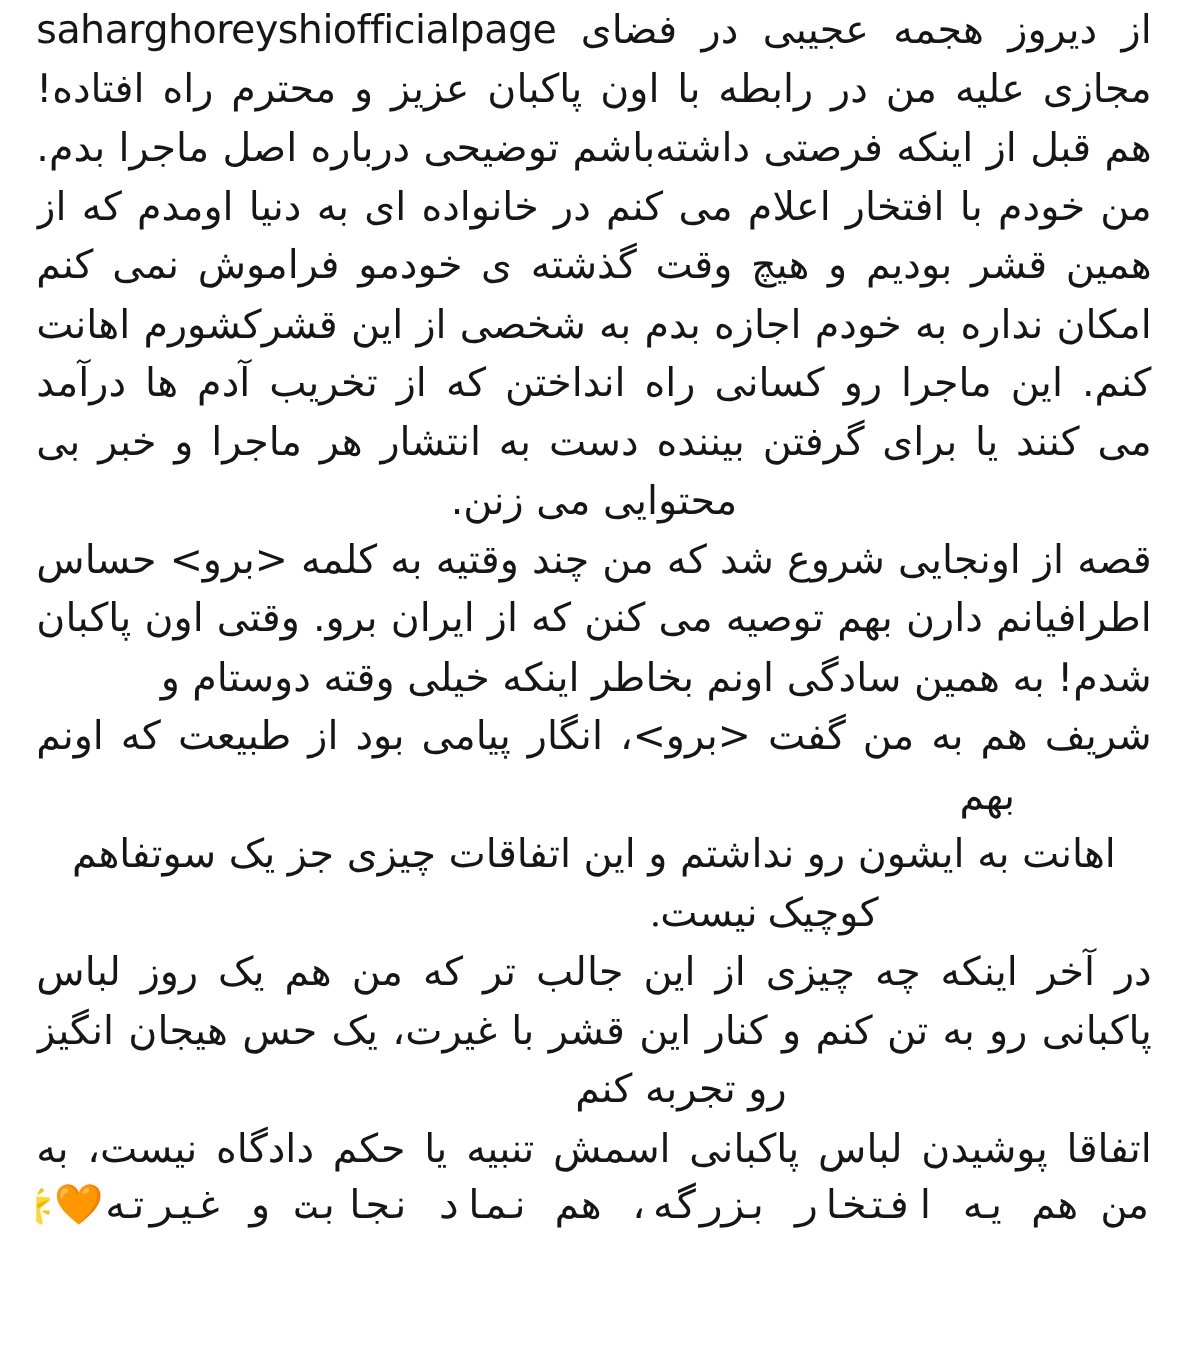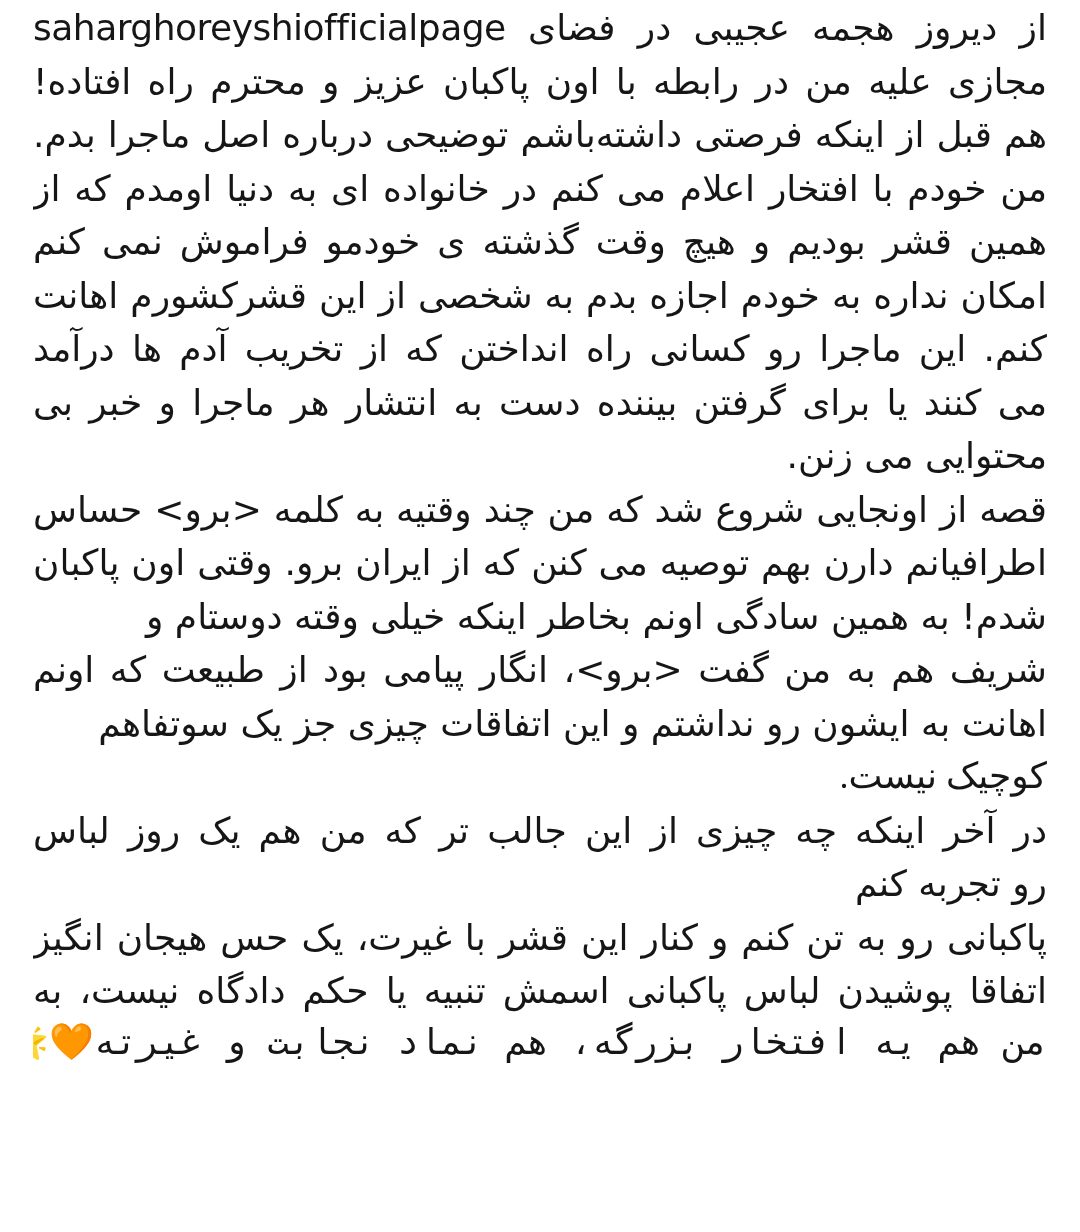--- a/index.html
+++ b/index.html
@@ -28,21 +28,21 @@
     height: 53.5px;
     line-height: 53.5px;
     white-space: nowrap;
     overflow: hidden;
   }
   .line.full {
     white-space: normal;
     text-align: justify;
     text-align-last: justify;
   }
-  .line.left   { text-align: right; }
+  .line.left   { text-align: center; }
   .line.right  { text-align: right; }
   .line.center { text-align: left; font-family: Liberation Mono, monospace; }
   .uname {
     font-weight: normal;
     letter-spacing: -0.5px;
   }
   .emoji { letter-spacing: 2px; }
 </style>
 </head>
 <body>
@@ -55,21 +55,22 @@
       <div class="line full" dir="rtl">من خودم با افتخار اعلام می کنم در خانواده ای به دنیا اومدم که از</div>
       <div class="line full" dir="rtl">همین قشر بودیم و هیچ وقت گذشته ی خودمو فراموش نمی کنم پس</div>
       <div class="line full" dir="rtl">امکان نداره به خودم اجازه بدم به شخصی از این قشرکشورم اهانت</div>
       <div class="line full" dir="rtl">کنم. این ماجرا رو کسانی راه انداختن که از تخریب آدم ها درآمد کسب</div>
       <div class="line full" dir="rtl">می کنند یا برای گرفتن بیننده دست به انتشار هر ماجرا و خبر بی</div>
       <div class="line left" dir="rtl">محتوایی می زنن.</div>
       <div class="line full" dir="rtl">قصه از اونجایی شروع شد که من چند وقتیه به کلمه &lt;برو&gt; حساس</div>
       <div class="line full" dir="rtl">اطرافیانم دارن بهم توصیه می کنن که از ایران برو. وقتی اون پاکبان</div>
       <div class="line right" dir="rtl">شدم! به همین سادگی اونم بخاطر اینکه خیلی وقته دوستام و</div>
       <div class="line full" dir="rtl">شریف هم به من گفت &lt;برو&gt;، انگار پیامی بود از طبیعت که اونم داشت</div>
+      <div class="line left" dir="rtl" style="padding-left: 715px;">بهم</div>
       <div class="line left" dir="rtl">اهانت به ایشون رو نداشتم و این اتفاقات چیزی جز یک سوتفاهم</div>
       <div class="line left" dir="rtl" style="padding-left: 310px; font-family: Liberation Serif, serif;">کوچیک نیست.</div>
       <div class="line full" dir="rtl">در آخر اینکه چه چیزی از این جالب تر که من هم یک روز لباس شریف</div>
+      <div class="line full" dir="rtl">پاکبانی رو به تن کنم و کنار این قشر با غیرت، یک حس هیجان انگیز</div>
       <div class="line left" dir="rtl" style="padding-left: 158px;">رو تجربه کنم</div>
-      <div class="line full" dir="rtl">پاکبانی رو به تن کنم و کنار این قشر با غیرت، یک حس هیجان انگیز</div>
       <div class="line full" dir="rtl">اتفاقا پوشیدن لباس پاکبانی اسمش تنبیه یا حکم دادگاه نیست، به نظر</div>
       <div class="line center" dir="rtl"><span class="emoji">من هم یه افتخار بزرگه، هم نماد نجابت و غیرته🧡🌟👑💚🙏</span></div>
     </div>
 </div>
 
 </body></html>

